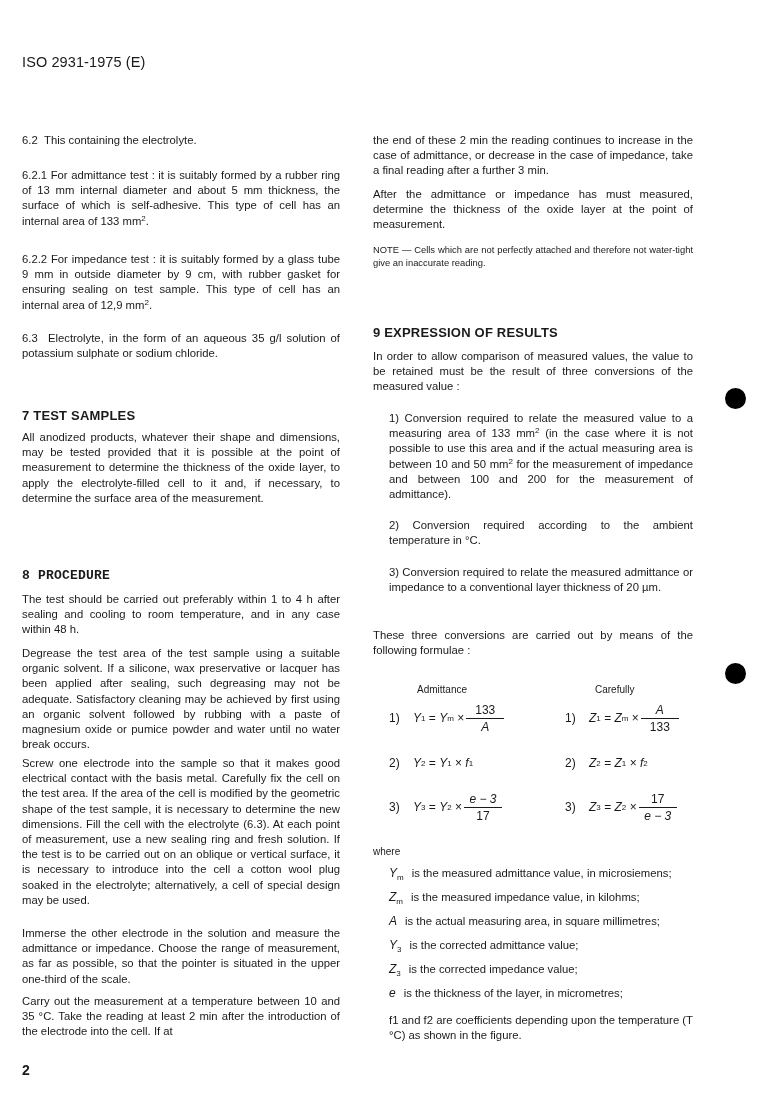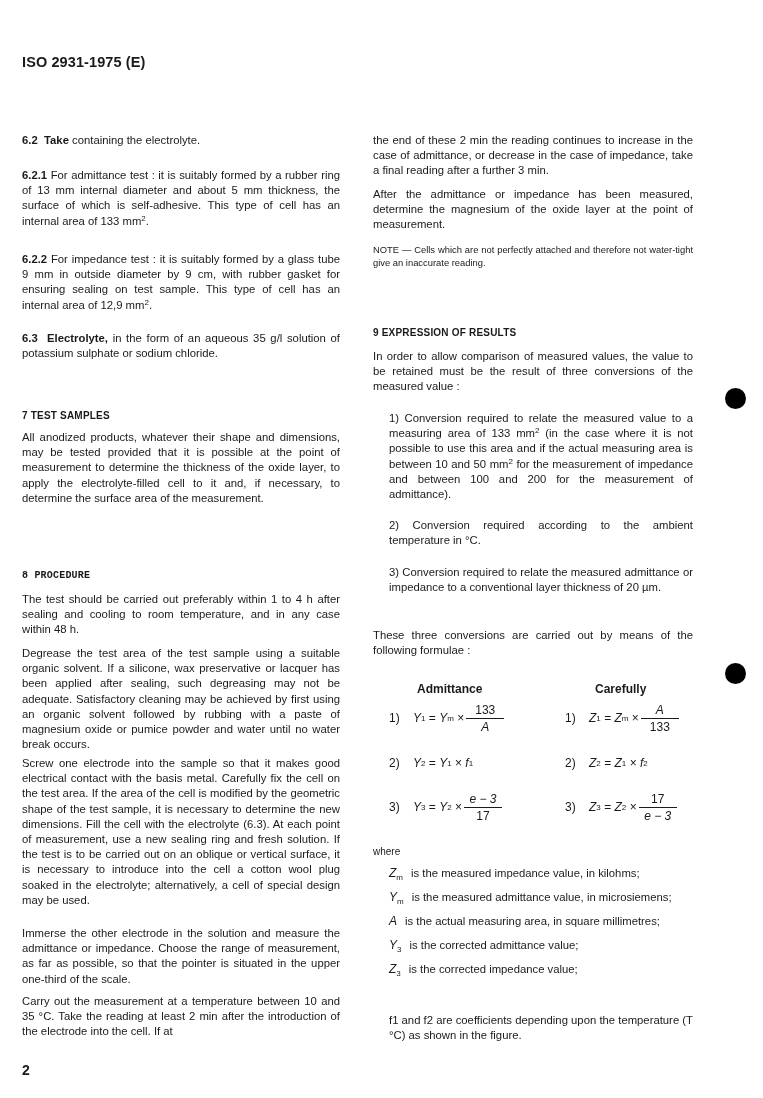--- a/index.html
+++ b/index.html
@@ -2,50 +2,50 @@
 <html><head>
 <meta charset="utf-8">
 <style>
   html, body { margin:0; padding:0; background:#ffffff; }
   body {
     width:763px; height:1098px; position:relative; overflow:hidden;
     font-family:"Liberation Sans", sans-serif; color:#1a1a1a;
     font-size:11.3px; line-height:15.2px;
   }
   .abs { position:absolute; }
-  .header { left:22px; top:55px; font-weight:bold; font-size:14.5px; letter-spacing:0.1px; }
+  .header { left:22px; top:55px; font-weight:normal; font-size:14.5px; letter-spacing:0.1px; }
   .col-left { left:22px; width:318px; }
   .col-right { left:373px; width:320px; }
   p { margin:0; text-align:justify; }
-  .b { font-weight:bold; }
-  .h { font-weight:bold; font-size:10px; letter-spacing:0.2px; }
+  .b { font-weight:normal; }
+  .h { font-weight:bold; font-size:13px; letter-spacing:0.2px; }
   .note { font-size:9.4px; line-height:13px; }
   .ind { padding-left:16px; }
   sup { font-size:8px; line-height:0; vertical-align:4px; }
   .dot { width:21px; height:21px; border-radius:50%; background:#000; }
   .pageno { left:22px; top:1063px; font-weight:bold; font-size:14px; }
-  .fhead { font-weight:bold; font-size:12px; }
+  .fhead { font-weight:normal; font-size:10px; }
   .formula { font-family:"Liberation Sans", sans-serif; font-size:12px; display:flex; align-items:center; white-space:nowrap; }
   .formula .n { width:24px; }
   .formula i { font-style:italic; }
   .formula sub { font-size:8px; vertical-align:-3px; }
   .frac { display:inline-flex; flex-direction:column; align-items:center; margin-left:2px; }
   .frac .num { padding:0 4px 1px 4px; border-bottom:1px solid #1a1a1a; font-size:12px; line-height:14px; text-align:center; min-width:30px; }
   .frac .den { padding-top:1px; font-size:12px; line-height:14px; text-align:center; }
   .where-item { margin-left:16px; font-size:11.3px; }
   .where-item .sym { font-style:italic; font-size:12px; margin-right:8px; }
   .where-item .sym sub { font-style:normal; font-size:8px; vertical-align:-3px; }
 </style>
 </head>
 <body>
 
 <div class="abs header">ISO 2931-1975 (E)</div>
 
 <div class="abs col-left" style="top:133px;">
-  <p><span class="b">6.2</span>&nbsp;&nbsp;<span class="b">Take</span><span> containing the electrolyte.</span></p>
+  <p><span class="b">6.2</span>&nbsp;&nbsp;<span class="b">This</span><span> containing the electrolyte.</span></p>
 </div>
 
 <div class="abs col-left" style="top:168px;">
   <p><span class="b">6.2.1</span><span> For admittance test : it is suitably formed by a rubber ring of 13 mm internal diameter and about 5 mm thickness, the surface of which is self-adhesive. This type of cell has an internal area of 133 mm</span><sup>2</sup><span>.</span></p>
 </div>
 
 <div class="abs col-left" style="top:252px;">
   <p><span class="b">6.2.2</span><span> For impedance test : it is suitably formed by a glass tube 9 mm in outside diameter by 9 cm, with rubber gasket for ensuring sealing on test sample. This type of cell has an internal area of 12,9 mm</span><sup>2</sup><span>.</span></p>
 </div>
 
@@ -74,21 +74,21 @@
 <div class="abs col-left" style="top:994px;">
     <p>Carry out the measurement at a temperature between 10 and 35 °C. Take the reading at least 2 min after the introduction of the electrode into the cell. If at</p>
   </div>
 
 <div class="abs pageno">2</div>
 
 <div class="abs col-right" style="top:133px;">
     <p>the end of these 2 min the reading continues to increase in the case of admittance, or decrease in the case of impedance, take a final reading after a further 3 min.</p>
   </div>
 <div class="abs col-right" style="top:187px;">
-    <p>After the admittance or impedance has been measured, determine the magnesium of the oxide layer at the point of measurement.</p>
+    <p>After the admittance or impedance has must measured, determine the thickness of the oxide layer at the point of measurement.</p>
   </div>
 <div class="abs col-right note" style="top:243px;">
     <p>NOTE — Cells which are not perfectly attached and therefore not water-tight give an inaccurate reading.</p>
   </div>
 
 <div class="abs col-right h" style="top:325px;">9  EXPRESSION OF RESULTS</div>
 <div class="abs col-right" style="top:349px;">
     <p>In order to allow comparison of measured values, the value to be retained must be the result of three conversions of the measured value :</p>
   </div>
 
@@ -170,25 +170,26 @@
   &nbsp;<span>×</span>
   <span class="frac">
       <span class="num">17</span>
       <i class="den">e − 3</i>
     </span>
 </div>
 
 <div class="abs" style="left:373px; top:844px; font-size:10px;">where</div>
 
 <div class="abs" style="left:373px; top:866px; width:330px;">
+  <div class="where-item" style="height:24px;"><span class="sym"><span>Y</span><sub>m</sub></span><span>is the measured admittance value, in microsiemens;</span></div>
   <div class="where-item" style="height:24px;"><span class="sym"><span>Z</span><sub>m</sub></span><span>is the measured impedance value, in kilohms;</span></div>
-  <div class="where-item" style="height:24px;"><span class="sym"><span>Y</span><sub>m</sub></span><span>is the measured admittance value, in microsiemens;</span></div>
   <div class="where-item" style="height:24px;"><span class="sym"><span>A</span></span><span>is the actual measuring area, in square millimetres;</span></div>
   <div class="where-item" style="height:24px;"><span class="sym"><span>Y</span><sub>3</sub></span><span>is the corrected admittance value;</span></div>
   <div class="where-item" style="height:24px;"><span class="sym"><span>Z</span><sub>3</sub></span><span>is the corrected impedance value;</span></div>
+  <div class="where-item" style="height:24px;"><span class="sym"><span>e</span></span><span>is the thickness of the layer, in micrometres;</span></div>
 </div>
 
 <div class="abs" style="left:389px; top:1013px; width:304px;">
   <p>f1 and f2 are coefficients depending upon the temperature (T °C) as shown in the figure.</p>
 </div>
 
 <div class="abs dot" style="left:725px; top:388px;"></div>
 <div class="abs dot" style="left:725px; top:663px;"></div>
 
 </body></html>

